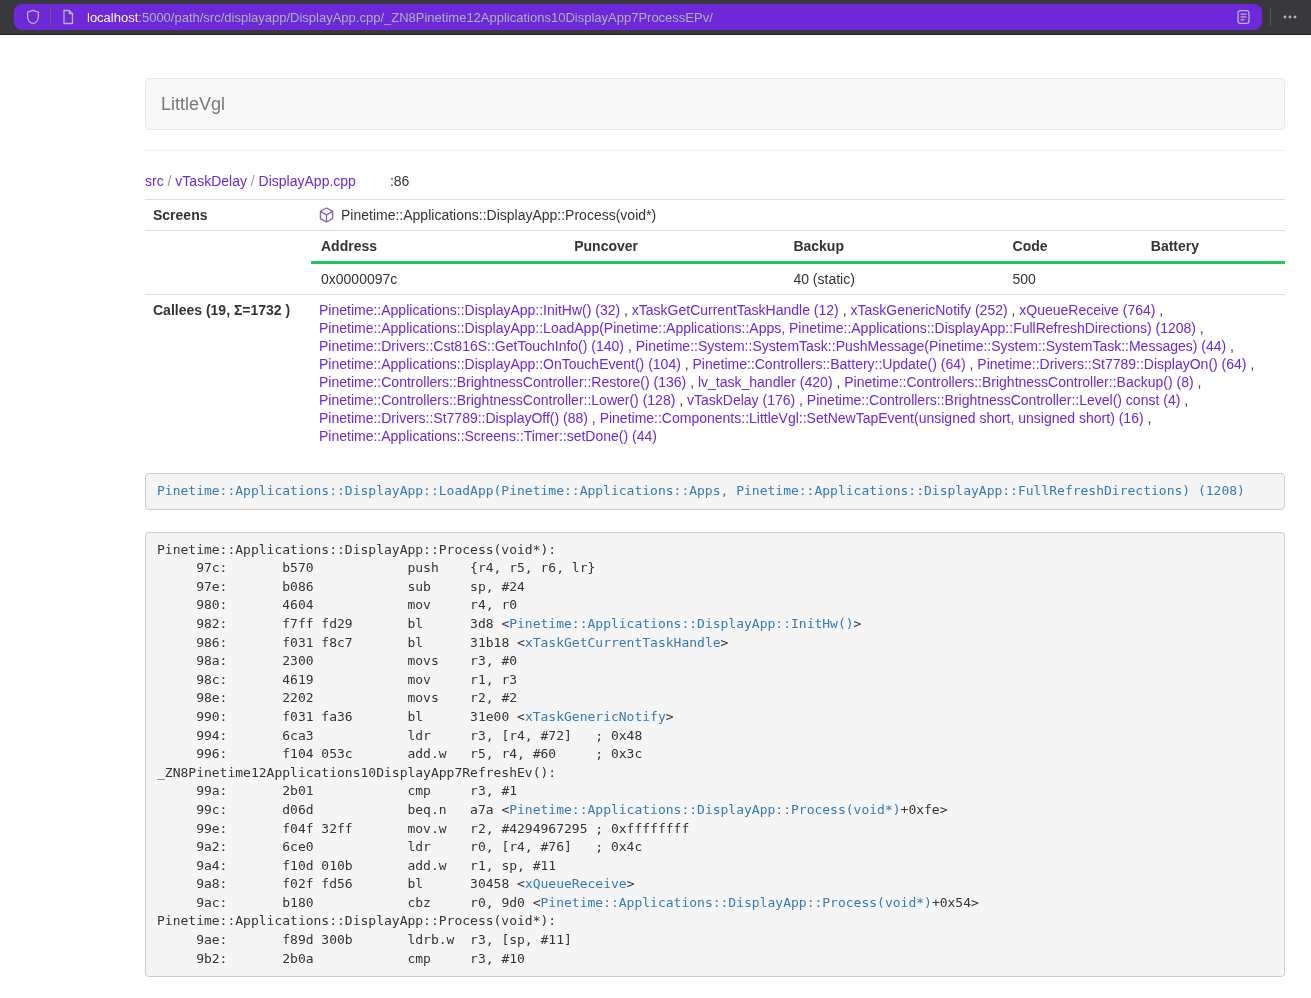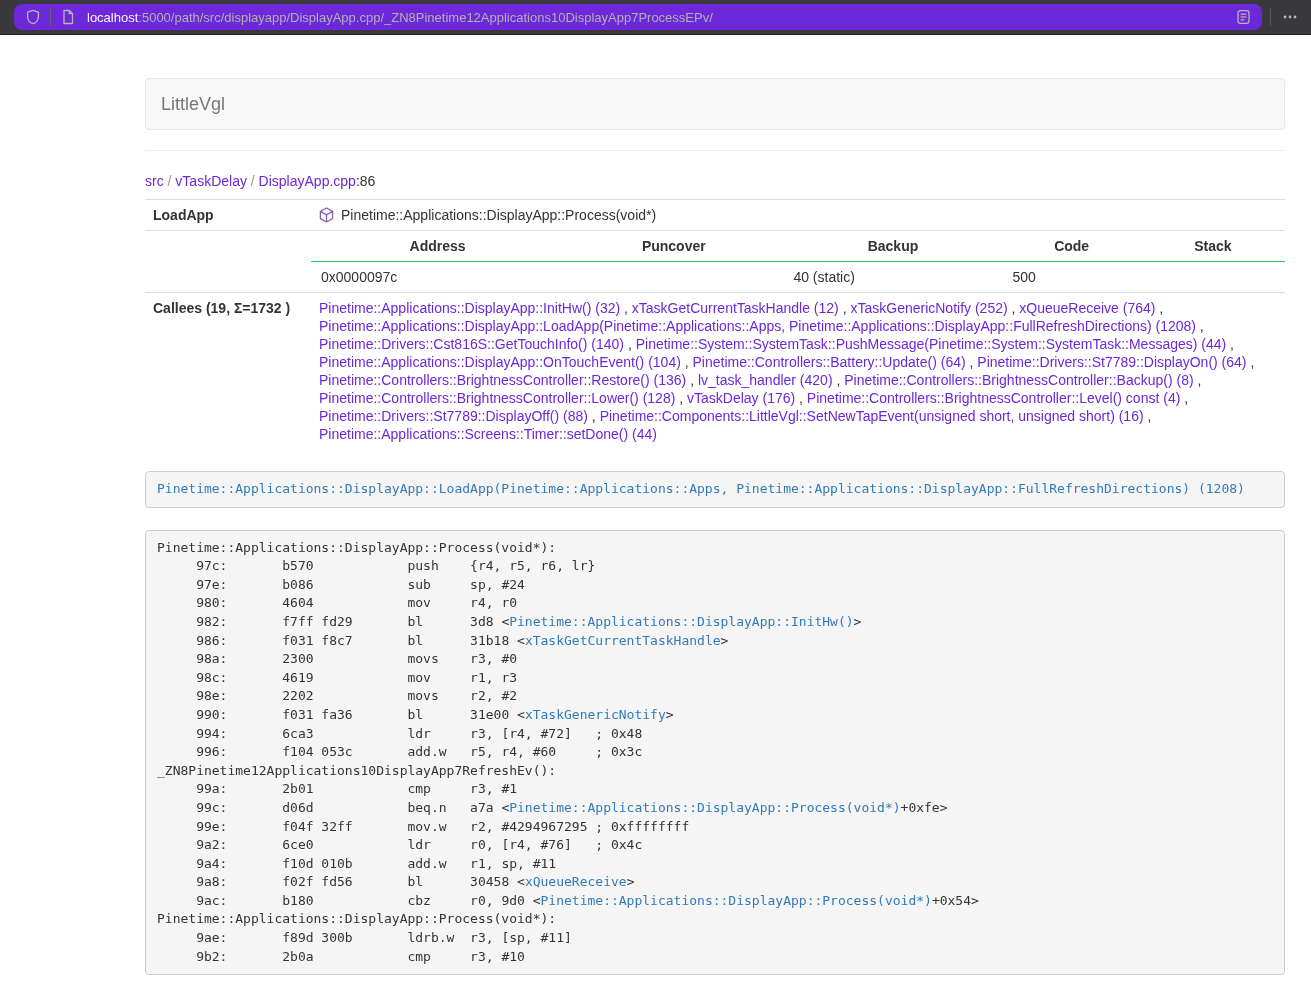--- a/index.html
+++ b/index.html
@@ -36,37 +36,37 @@
     margin-top:43px; height:50px; background:#f8f8f8;
     border:1px solid #e7e7e7; border-radius:4px;
     display:flex; align-items:center;
   }
   .brand { padding:0 15px; font-size:18px; color:#777; }
 
   hr.rule { border:0; border-top:1px solid #eee; margin:20px 0; }
 
   .breadcrumb { margin:13px 0 8px 0; line-height:20px; }
   .breadcrumb .sep { color:#999; }
-  .breadcrumb .suffix { color:#333; }
+  .breadcrumb .suffix { color:#333;margin-left:34px; }
 
   table.fn-table { width:100%; border-collapse:collapse; margin-top:0; }
   table.fn-table > tbody > tr > th {
     width:150px; text-align:left; vertical-align:top;
     font-weight:bold; padding:6px 8px; border-top:1px solid #ddd;
     line-height:18px; white-space:nowrap;
   }
   table.fn-table > tbody > tr > td {
     padding:6px 8px; border-top:1px solid #ddd; vertical-align:top; line-height:18px;
   }
   table.fn-table > tbody > tr > td.nopad { padding:0; }
 
   table.inner { width:100%; border-collapse:collapse; }
   table.inner th {
-    text-align:center; font-weight:bold; padding:6px 10px;
-    border-bottom:1px solid #22c55e; line-height:18px;
+    text-align:left; font-weight:bold; padding:6px 10px;
+    border-bottom:3px solid #22c55e; line-height:18px;
   }
   table.inner td { padding:6px 10px; line-height:18px; }
 
   .fn-name-cell { display:flex; align-items:center; }
   .pkg { display:inline-flex; margin-right:7px; flex:0 0 auto; }
 
   td.callees { line-height:20px; padding-top:8px; padding-bottom:8px; }
   td.callees .sep { color:#333; }
 
   pre.box {
@@ -122,21 +122,21 @@
     <a href="#" class="brand">LittleVgl</a>
   </nav>
 
   <hr class="rule">
 
   <div class="breadcrumb"><a href="#">src</a><span class="sep"> / </span><a href="#">vTaskDelay</a><span class="sep"> / </span><a href="#">DisplayApp.cpp</a><span class="suffix">:86</span></div>
 
   <table class="fn-table">
     <tbody>
       <tr>
-        <th>LoadApp</th>
+        <th>Screens</th>
         <td>
           <span class="fn-name-cell">
             <span class="pkg">
               <svg width="15" height="16" viewBox="0 0 16 17">
                 <path d="M8 1 L14.5 4.7 V12.3 L8 16 L1.5 12.3 V4.7 Z M1.5 4.7 L8 8.4 L14.5 4.7 M8 8.4 V16" fill="none" stroke="#8566ad" stroke-width="1.4" stroke-linejoin="round"></path>
               </svg>
             </span>
             <span>Pinetime::Applications::DisplayApp::Process(void*)</span>
           </span>
         </td>
@@ -151,21 +151,21 @@
                 <col style="width:22.5%">
                 <col style="width:14.2%">
                 <col style="width:14.8%">
             </colgroup>
             <tbody>
               <tr id="inner-head">
                   <th>Address</th>
                   <th>Puncover</th>
                   <th>Backup</th>
                   <th>Code</th>
-                  <th>Stack</th>
+                  <th>Battery</th>
                 </tr>
               <tr id="inner-vals">
                   <td>0x0000097c</td>
                   <td></td>
                   <td>40 (static)</td>
                   <td>500</td>
                   <td></td>
                 </tr>
             </tbody>
           </table>

